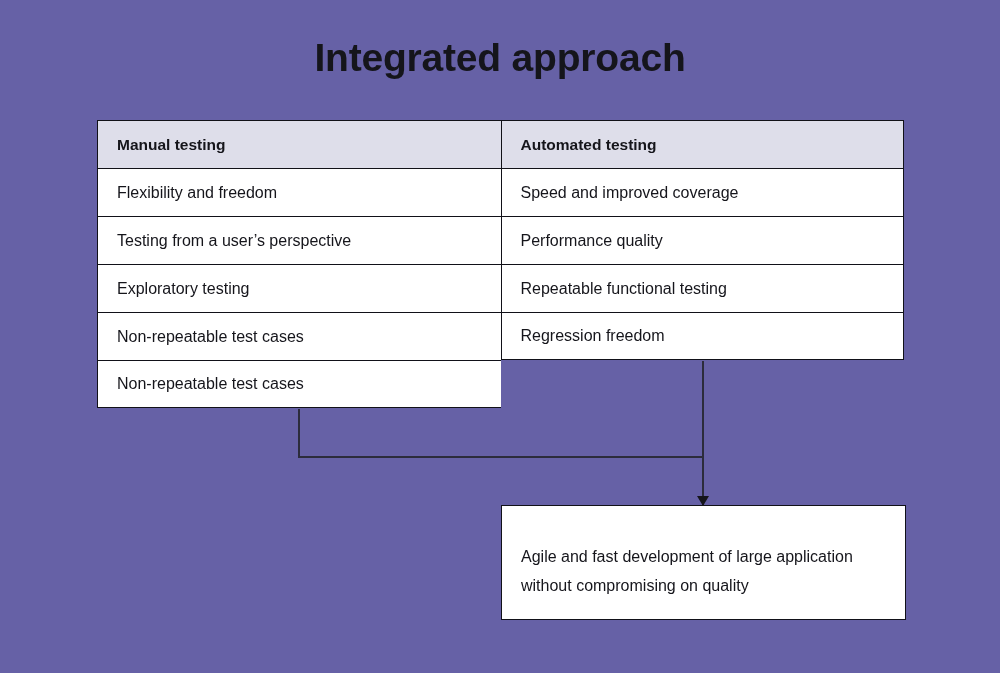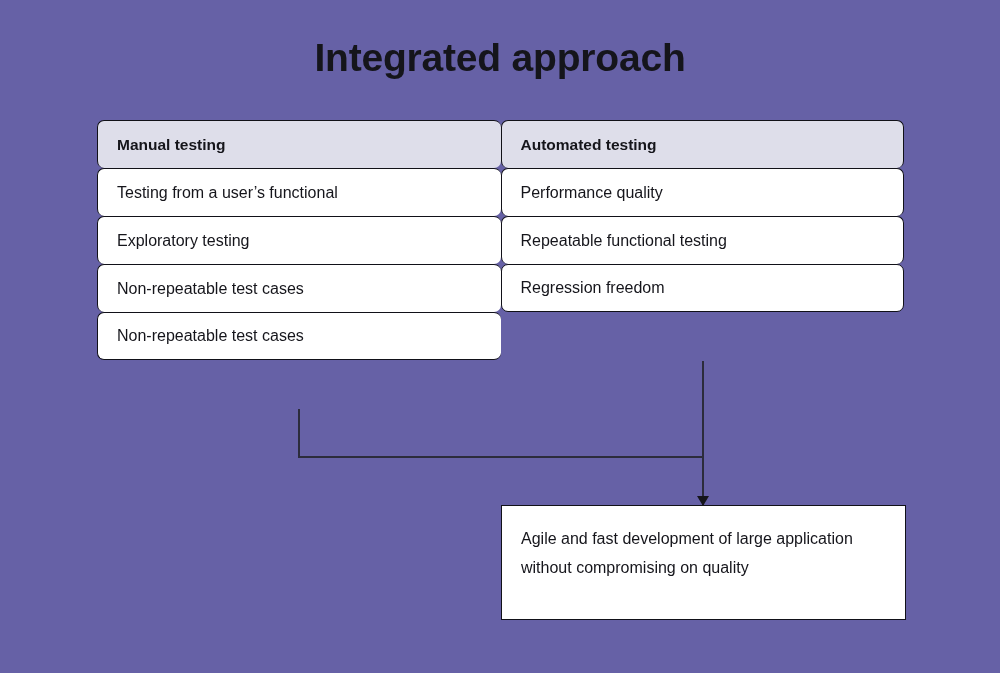--- a/index.html
+++ b/index.html
@@ -53,21 +53,20 @@
     align-items: center;
     padding: 0 0 0 19px;
     font-size: 16px;
     color: #15151b;
     background: #ffffff;
     border-left: 1.6px solid #111118;
     border-top: 1.6px solid #111118;
     line-height: 20px;
     overflow: hidden;
     white-space: nowrap;
-    border-radius: 7px;
   }
   .tcell.left  { width: 404px; }
   .tcell.right { width: 404px; border-right: 1.6px solid #111118; }
   .tcell.blank {
     background: transparent;
     border-left: none;
     border-right: none;
     border-top: none;
   }
   .trow.header .tcell {
@@ -100,43 +99,47 @@
   
   #outcome-box {
     position: absolute;
     left: 501px;
     top: 505px;
     width: 405px;
     height: 115px;
     box-sizing: border-box;
     background: #ffffff;
     border: 1.8px solid #111118;
-    padding: 18px 22px 0 19px;
+    padding: 36px 22px 0 19px;
     font-size: 16px;
     line-height: 29px;
     color: #15151b;
   }
 </style>
 </head>
 <body>
 
 <div id="canvas">
 
   <div id="page-title">Integrated approach</div>
 
   <div id="comparison-table">
 
     <div class="trow header">
       <div class="tcell left">Manual testing</div>
       <div class="tcell right">Automated testing</div>
     </div>
 
+    <div class="trow first">
+      <div class="tcell left">Flexibility and freedom</div>
+      <div class="tcell right">Speed and improved coverage</div>
+    </div>
 
     <div class="trow second">
-      <div class="tcell left">Testing from a user’s functional</div>
+      <div class="tcell left">Testing from a user’s perspective</div>
       <div class="tcell right">Performance quality</div>
     </div>
 
     <div class="trow third">
       <div class="tcell left">Exploratory testing</div>
       <div class="tcell right">Repeatable functional testing</div>
     </div>
 
     <div class="trow fourth">
       <div class="tcell left">Non-repeatable test cases</div>

